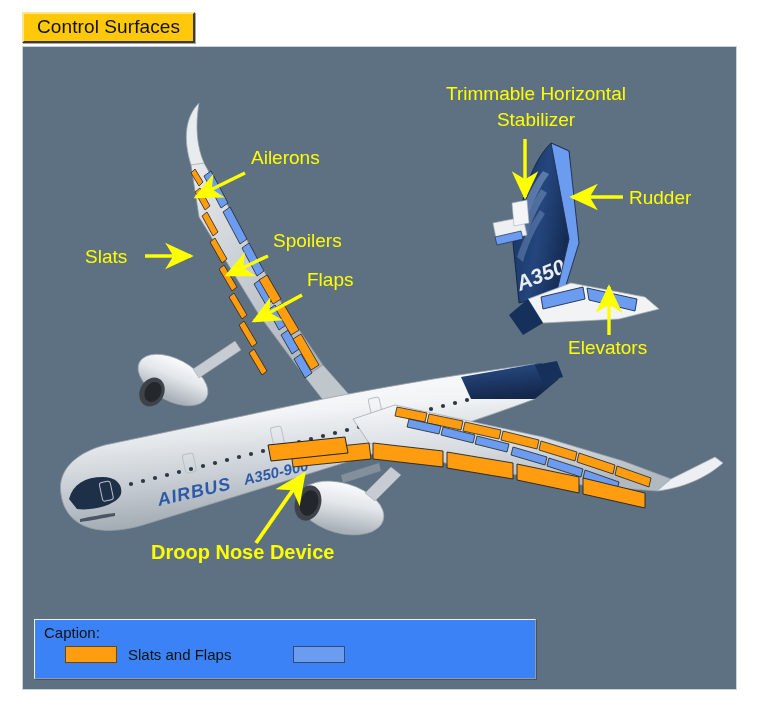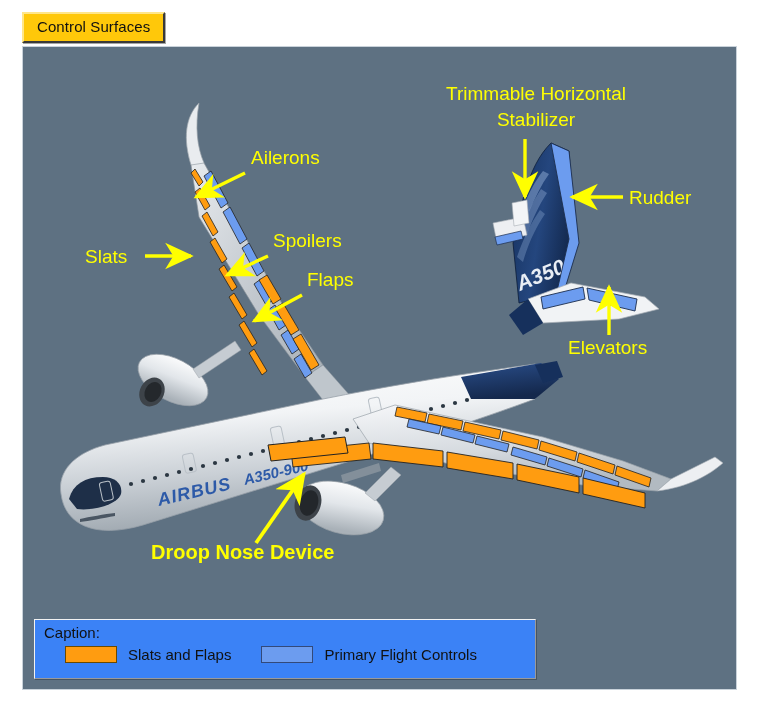--- a/index.html
+++ b/index.html
@@ -6,21 +6,21 @@
   body{width:768px;height:704px;overflow:hidden;font-family:"Liberation Sans",sans-serif;}
   #root{position:relative;width:768px;height:704px;background:#ffffff;}
 
   
   #title-tab{
     position:absolute;left:22px;top:12px;
     padding:5px 13px 6px 13px;
     background:#FFC80A;
     border:2px solid #3a3a3a;
     border-top-color:#ffe68a;border-left-color:#ffe68a;
-    color:#111;font-size:15px;line-height:16px;
+    color:#111;font-size:19px;line-height:16px;
     letter-spacing:.1px;white-space:nowrap;
     box-shadow:1px 1px 0 rgba(0,0,0,.35);
   }
 
   
   #panel{
     position:absolute;left:22px;top:46px;width:713px;height:642px;
     background:#5E7182;
     border:1px solid #c9d2da;
     overflow:hidden;
@@ -34,21 +34,21 @@
     position:absolute;left:11px;top:572px;width:500px;height:58px;
     background:#3b82f6;
     border:1px solid #9a9a9a;
     border-top-color:#f2f2f2;border-left-color:#f2f2f2;
     box-shadow:1px 1px 0 rgba(0,0,0,.25);
   }
   #caption-title{
     position:absolute;left:9px;top:4px;
     font-size:15px;color:#111;line-height:17px;
   }
-  .legend-row{position:absolute;left:30px;top:26px;display:flex;align-items:flex-end;}
+  .legend-row{position:absolute;left:30px;top:26px;display:flex;align-items:flex-end;gap:32px;}
   .legend-item{display:flex;align-items:center;margin-right:30px;}
   .swatch{
     width:52px;height:17px;border:1px solid #4a4a4a;margin-right:11px;
     box-sizing:border-box;
   }
   .swatch.sw-orange{background:#FF9C10;border-color:#6b4a00;}
   .swatch.sw-blue{background:#6C9CEF;border-color:#32497a;}
   .legend-label{font-size:15px;color:#111;line-height:17px;white-space:nowrap;}
 
   
@@ -325,19 +325,18 @@
 
     <div id="caption-box">
       <div id="caption-title">Caption:</div>
       <div class="legend-row">
         <div class="legend-item">
           <span class="swatch sw-orange"></span>
           <span class="legend-label">Slats and Flaps</span>
         </div>
         <div class="legend-item">
           <span class="swatch sw-blue"></span>
-          <span class="legend-label">Primary Flight Controls</span>
         </div>
       </div>
     </div>
 
   </div>
 </div>
 
 </body></html>

